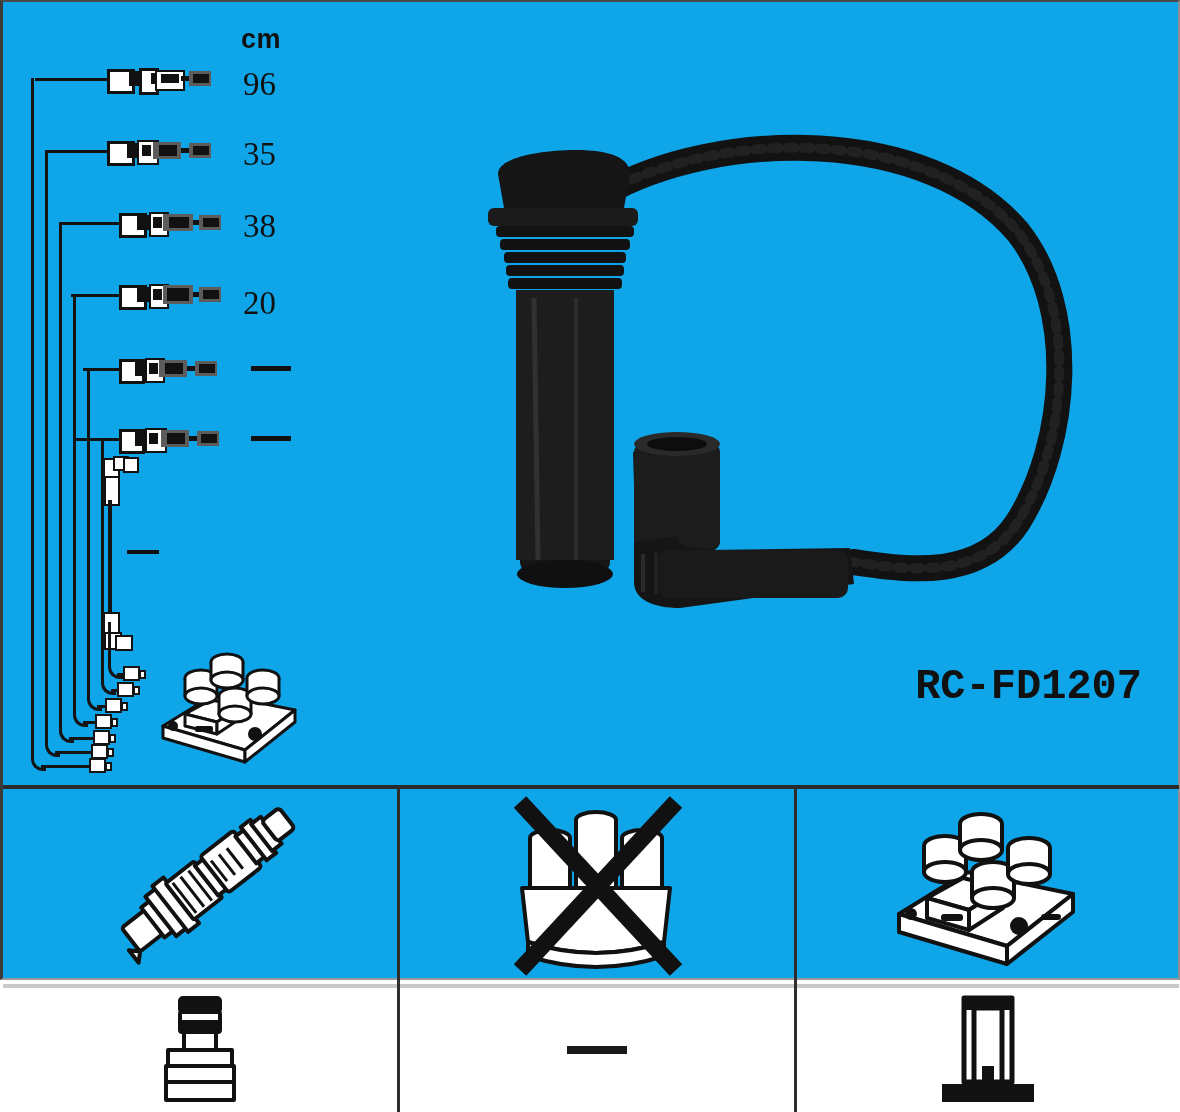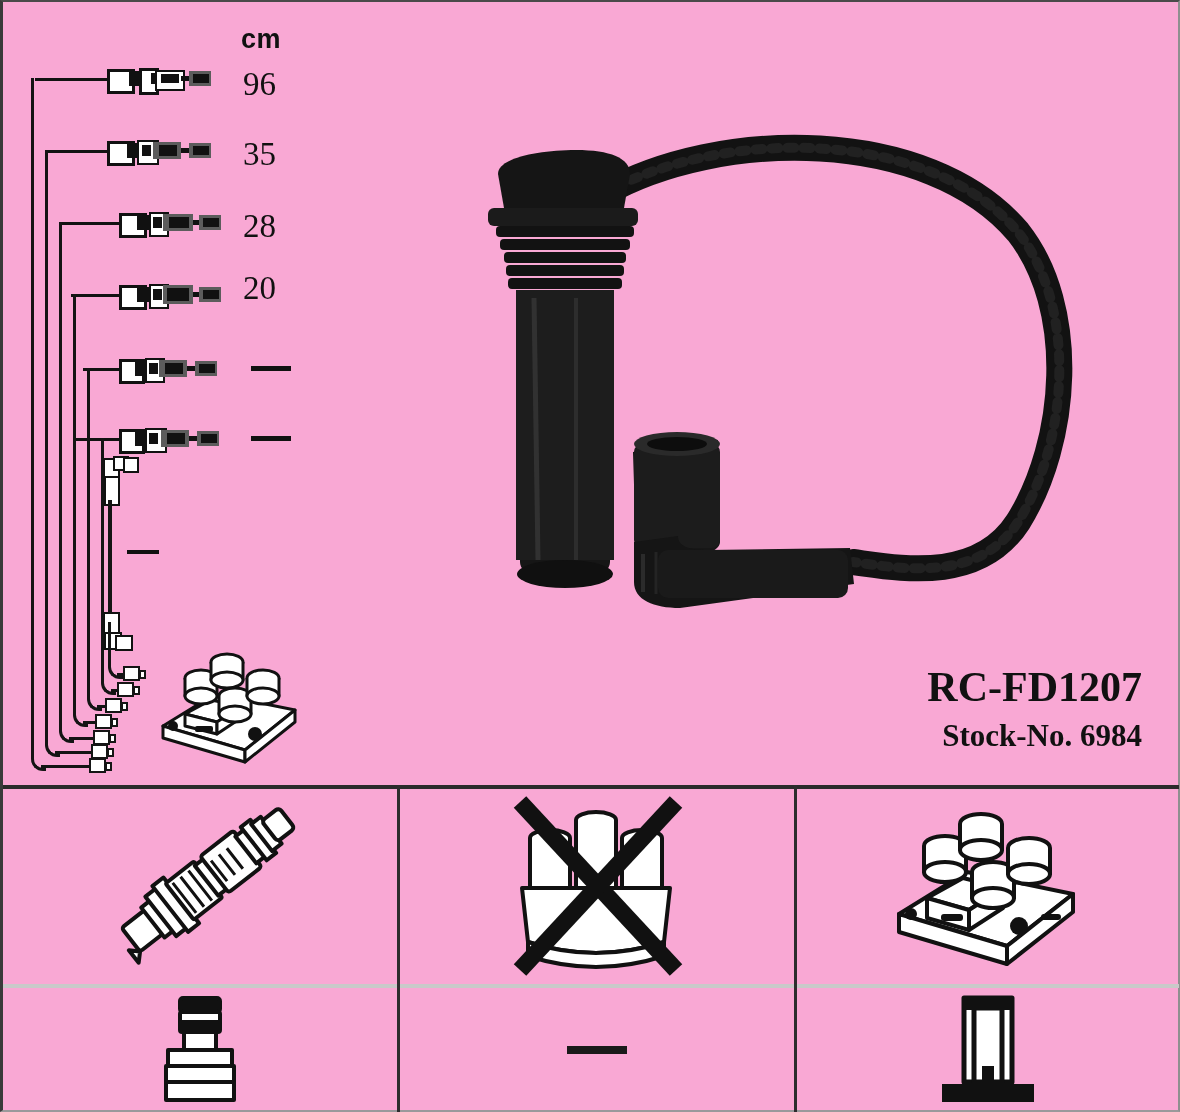--- a/index.html
+++ b/index.html
@@ -1,21 +1,21 @@
 <!DOCTYPE html>
 <html><head>
 <meta charset="utf-8">
 <title>NGK RC-FD1207</title>
 <style>
   html,body{margin:0;padding:0;background:#ffffff;}
   body{width:1180px;height:1112px;position:relative;overflow:hidden;
        font-family:"Liberation Sans",sans-serif;color:#111;}
 
-  #sheet{position:absolute;left:0;top:0;width:1180px;height:1112px;
-         background:#f9a8d4;box-sizing:border-box;
+  #sheet{position:absolute;left:0;top:0;width:1180px;height:980px;
+         background:#0ea5e9;box-sizing:border-box;
          border-left:3px solid #3a3a3a;border-top:2px solid #4a4a4a;
          border-right:2px solid #8f8f8f;border-bottom:2px solid #9a9a9a;}
 
   
   .mcol{position:absolute;left:238px;top:24px;width:74px;}
   .mhdr{font-size:27px;font-weight:bold;letter-spacing:.5px;line-height:1;
         font-family:"Liberation Sans",sans-serif;}
   .mval{position:absolute;left:240px;width:66px;font-size:33px;font-weight:400;
         font-family:"Liberation Serif",serif;line-height:1;}
   .mdash{position:absolute;left:248px;width:40px;height:5px;background:#111;}
@@ -46,38 +46,38 @@
 
   
   .grid{position:absolute;left:0;top:783px;width:1176px;height:327px;}
   .vline{position:absolute;top:0;width:3px;height:327px;background:#2d2d2d;}
   .hline-top{position:absolute;left:0;top:0;width:1176px;height:4px;background:#2b2b2b;}
   .hline-mid{position:absolute;left:0;top:199px;width:1176px;height:4px;background:#c9c9c9;}
   .cell{position:absolute;display:flex;align-items:center;justify-content:center;}
 
   
   .code{position:absolute;right:36px;top:662px;text-align:right;
-        font-family:Liberation Serif, serif;}
+        font-family:Liberation Mono, monospace;}
   .code .big{font-size:42px;font-weight:bold;letter-spacing:0px;line-height:1.12;}
   .code .sub{font-size:31px;font-weight:bold;letter-spacing:0px;line-height:1.2;
              margin-top:6px;}
 </style>
 </head>
 <body>
 
 <div id="sheet">
 
   <div class="mcol">
     <div class="mhdr">cm</div>
   </div>
 
   <div class="mval" style="top:66px">96</div>
   <div class="mval" style="top:136px">35</div>
-  <div class="mval" style="top:208px">28</div>
-  <div class="mval" style="top:270px">20</div>
+  <div class="mval" style="top:208px">38</div>
+  <div class="mval" style="top:285px">20</div>
   <div class="mdash" style="top:364px"></div>
   <div class="mdash" style="top:434px"></div>
   <div class="mdash" style="left:124px;top:548px;width:32px;height:4px"></div>
 
   <div class="wrow" style="left:0;top:62px;width:230px">
     <div class="wlead" style="left:32px;top:14px;width:74px"></div>
     <div class="pA" style="left:104px;top:5px;width:22px;height:19px"></div>
     <div class="pB" style="left:126px;top:7px;width:10px;height:15px"></div>
     <div class="pA" style="left:136px;top:4px;width:14px;height:21px"></div>
     <div class="pB" style="left:148px;top:9px;width:8px;height:11px"></div>
@@ -249,21 +249,20 @@
 
     <path d="M176 420 L176 460 C 176 478, 196 486, 222 486 L 396 462
              L 392 426 L 250 428 C 230 428, 220 424, 220 414 Z" fill="#151515"></path>
     <rect x="200" y="428" width="190" height="48" rx="10" fill="#1a1a1a"></rect>
     <path d="M185 432 L185 470" stroke="#3a3a3a" stroke-width="4" opacity=".6"></path>
     <path d="M198 430 L198 472" stroke="#343434" stroke-width="3" opacity=".5"></path>
   </svg>
 
   <div class="code">
     <div class="big">RC-FD1207</div>
-    <div class="sub">Stock-No. 6984</div>
   </div>
 
   <div class="grid">
 
     <div class="hline-top"></div>
     <div class="hline-mid"></div>
     <div class="vline" style="left:394px"></div>
     <div class="vline" style="left:791px"></div>
 
     <div class="cell" style="left:0;top:4px;width:394px;height:195px">

